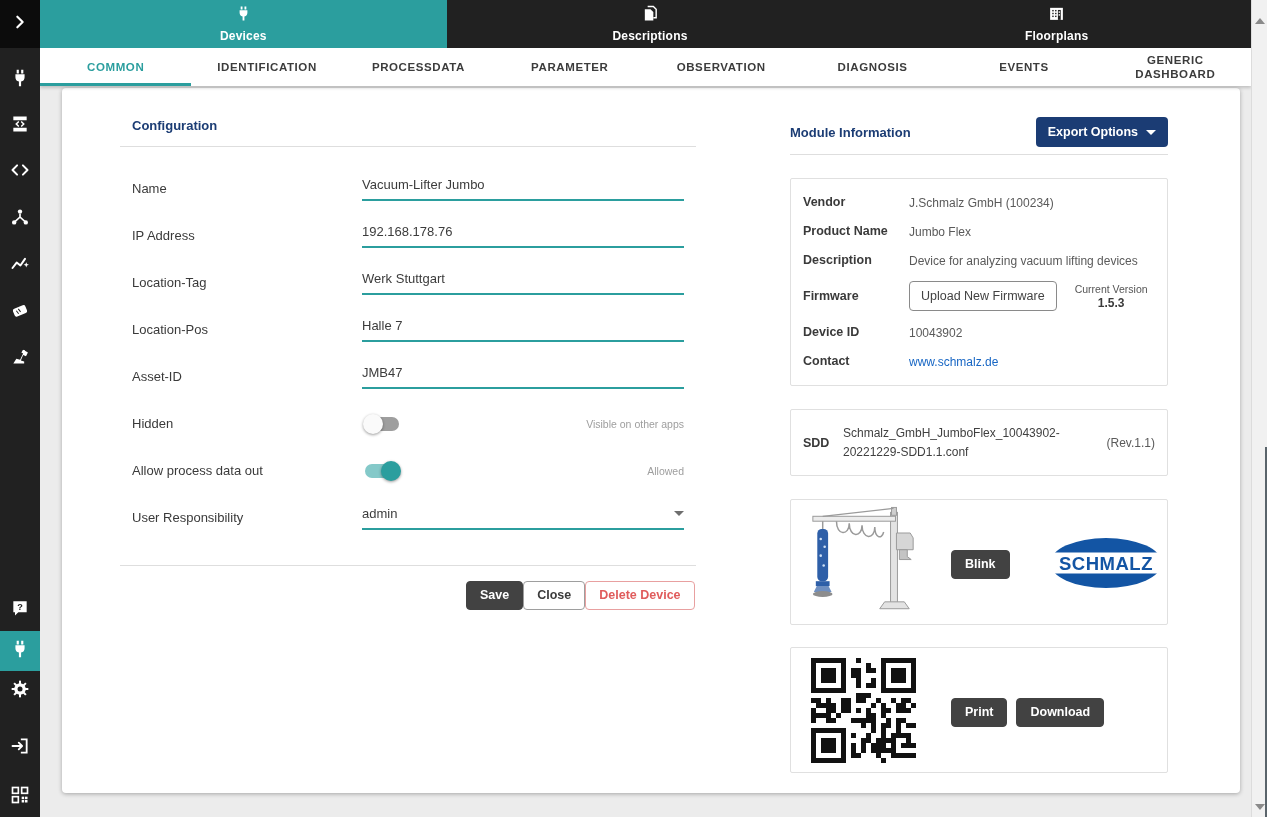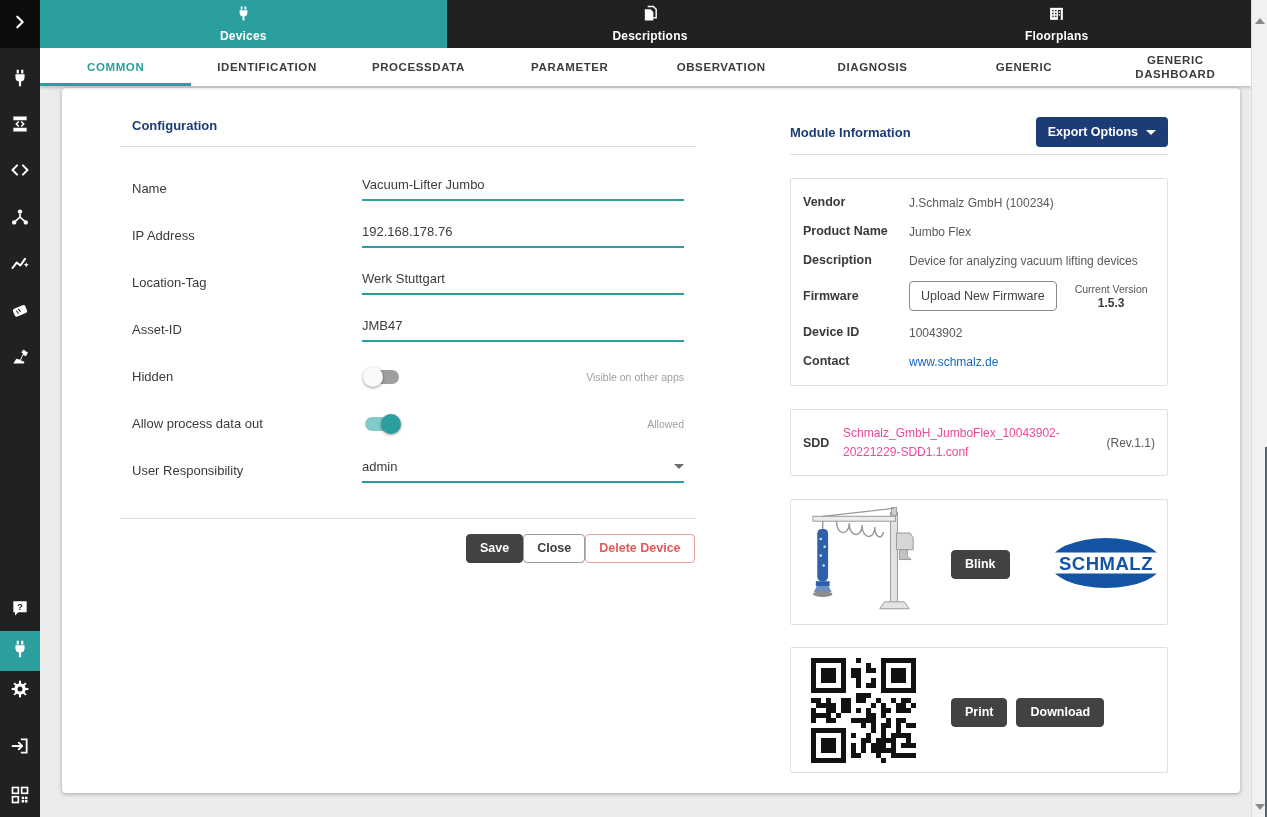--- a/index.html
+++ b/index.html
@@ -71,21 +71,21 @@
   .ilabel { width:106px; min-width:106px; font-size:12.5px; font-weight:700; color:#3a3a3a; }
   .ivalue { font-size:12px; color:#5a5a5a; line-height:1.4; }
   .ivalue.link { color:#1766c4; cursor:pointer; }
   .fw-row { align-items:center; margin-bottom:14px; }
   .btn-upload { background:#fff; border:1px solid #8a8a8a; border-radius:4px; font-family:inherit; font-size:12.5px; color:#424242; padding:7px 11px; cursor:pointer; }
   .fw-ver { text-align:center; margin-left:18px; }
   .fw-ver .l1 { font-size:10.5px; color:#555; }
   .fw-ver .l2 { font-size:12px; font-weight:700; color:#3a3a3a; margin-top:1px; }
   .sdd-card { border:1px solid #e0e0e0; border-radius:2px; padding:14px 12px; margin-top:23px; display:flex; align-items:center; }
   .sdd-label { font-size:12.5px; font-weight:700; color:#3a3a3a; width:40px; min-width:40px; }
-  .sdd-file { font-size:12px; color:#ec4899; width:232px; line-height:1.55; overflow-wrap:anywhere; }
+  .sdd-file { font-size:12px; color:#404040; width:232px; line-height:1.55; overflow-wrap:anywhere; }
   .sdd-rev { font-size:12px; color:#5a5a5a; margin-left:auto; }
   .media-card { border:1px solid #e0e0e0; border-radius:2px; margin-top:23px; height:126px; position:relative; }
   .crane { position:absolute; left:14px; top:6px; }
   .blink-btn { position:absolute; left:160px; top:50px; }
   .schmalz-logo { position:absolute; left:258px; top:37px; width:114px; height:52px; }
   .qr-card { border:1px solid #e0e0e0; border-radius:2px; margin-top:22px; height:126px; position:relative; }
   .qr-svg { position:absolute; left:20px; top:10px; width:105px; height:105px; }
   .qr-btns { position:absolute; left:160px; top:50px; display:flex; gap:9px; }
 
   
@@ -238,21 +238,21 @@
     </div>
   </div>
 
   <div class="subtabs">
     <div class="subtab active">COMMON</div>
     <div class="subtab">IDENTIFICATION</div>
     <div class="subtab">PROCESSDATA</div>
     <div class="subtab">PARAMETER</div>
     <div class="subtab">OBSERVATION</div>
     <div class="subtab">DIAGNOSIS</div>
-    <div class="subtab">GENERIC</div>
+    <div class="subtab">EVENTS</div>
     <div class="subtab" style="max-width:152px;">
         <span style="width:110px;">GENERIC DASHBOARD</span>
       </div>
   </div>
 
   <div class="card">
 
     <div class="left-col">
       <div class="section-title">Configuration</div>
       <div class="divider"></div>
@@ -267,20 +267,26 @@
         <div class="frow">
           <div class="flabel">IP Address</div>
           <div class="ffield">
               <div class="finput">192.168.178.76</div>
             </div>
         </div>
         <div class="frow">
           <div class="flabel">Location-Tag</div>
           <div class="ffield">
               <div class="finput">Werk Stuttgart</div>
+            </div>
+        </div>
+        <div class="frow">
+          <div class="flabel">Location-Pos</div>
+          <div class="ffield">
+              <div class="finput">Halle 7</div>
             </div>
         </div>
         <div class="frow">
           <div class="flabel">Asset-ID</div>
           <div class="ffield">
               <div class="finput">JMB47</div>
             </div>
         </div>
         <div class="frow">
           <div class="flabel">Hidden</div>

